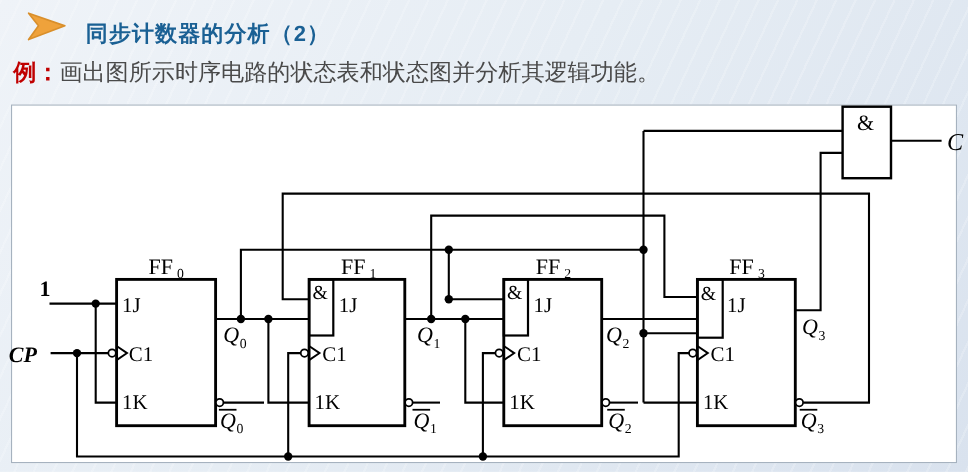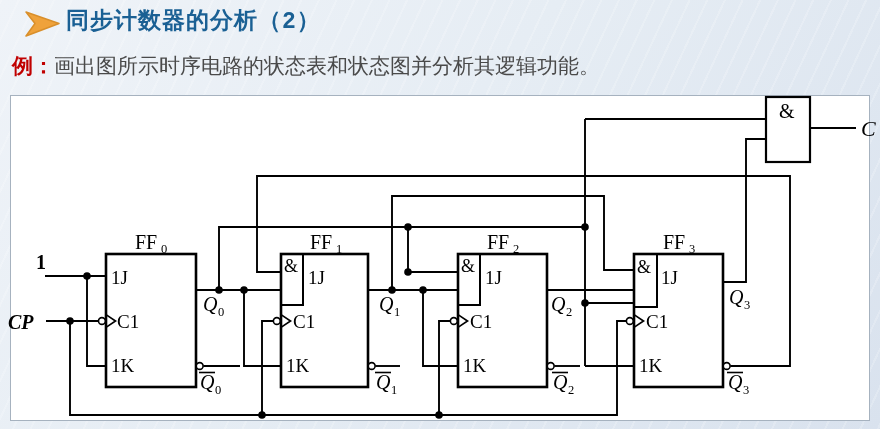--- a/index.html
+++ b/index.html
@@ -7,23 +7,23 @@
     position:relative; width:880px; height:429px; overflow:hidden;
     background:linear-gradient(130deg,#eff3f8 0%,#e6edf4 45%,#d9e2ee 100%);
     font-family:"Liberation Sans",sans-serif;
   }
   .texture{
     position:absolute; inset:0; opacity:.22; pointer-events:none;
     background:repeating-linear-gradient(115deg, rgba(255,255,255,.9) 0 2px, rgba(255,255,255,0) 2px 16px);
   }
   .bullet{position:absolute; left:24px; top:10px; width:38px; height:28px;}
   .title{
-    position:absolute; left:62px; top:1px; margin:4px;
-    font-size:23px; font-weight:800; color:#1A6094; letter-spacing:1px;
-    font-family:Liberation Mono, monospace; white-space:nowrap;
+    position:absolute; left:62px; top:1px; margin:16px;
+    font-size:20px; font-weight:800; color:#1A6094; letter-spacing:1px;
+    font-family:Liberation Sans, sans-serif; white-space:nowrap;
   }
   .example-line{position:absolute; left:12px; top:52px; font-size:21px; white-space:nowrap;}
   .example-label{color:#C00000; font-weight:700;}
   .example-text{color:#4A4A4A;}
   .panel{
     position:absolute; left:10px; top:95px; width:860px; height:326px;
     background:#FFFFFF; border:1px solid #A6B2BF; box-sizing:border-box;
   }
   svg.diagram{position:absolute; left:0; top:0; width:880px; height:429px; pointer-events:none;}
   .wires path{stroke:#000; stroke-width:1.9; fill:none;}

